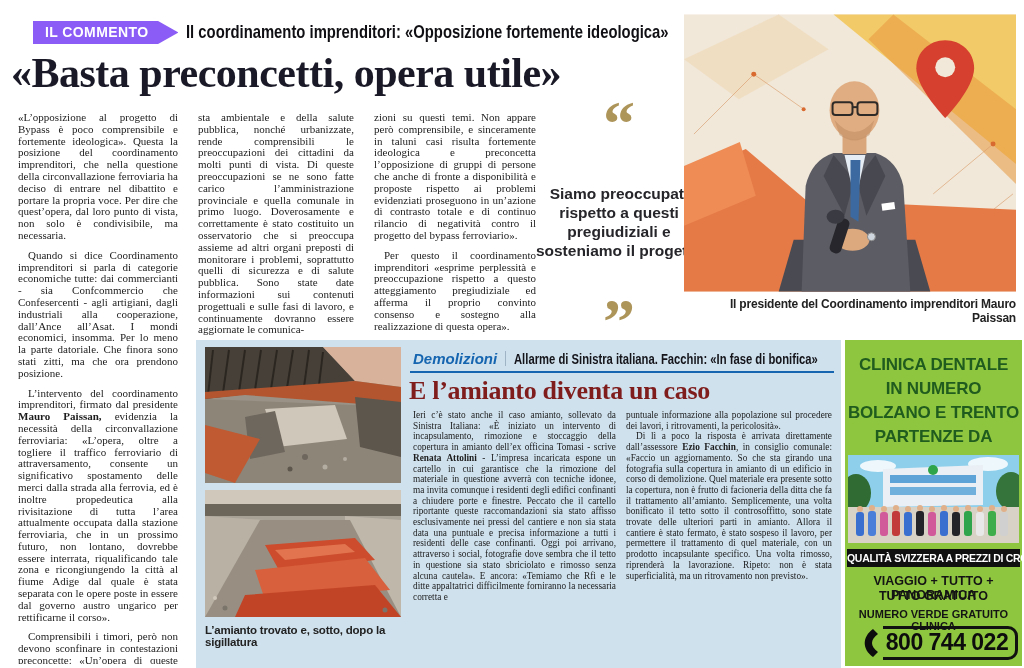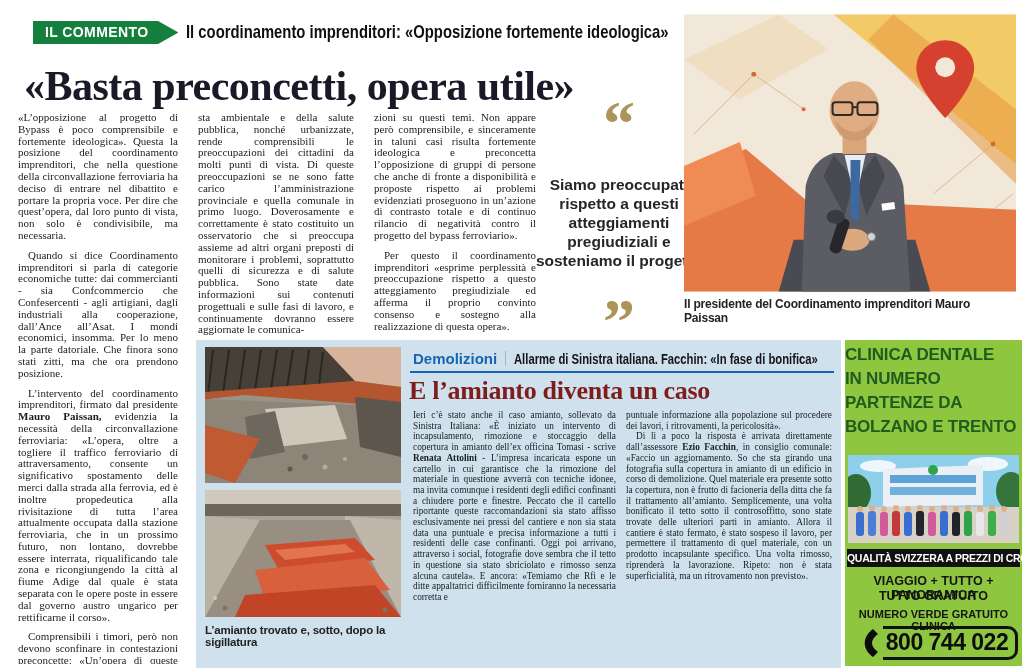--- a/index.html
+++ b/index.html
@@ -1,19 +1,19 @@
 <!DOCTYPE html>
 <html><head>
 <meta charset="utf-8">
 <style>
   html,body{margin:0;padding:0;background:#e9e9e9;}
   #page{position:relative;width:1024px;height:668px;background:#ffffff;overflow:hidden;
         font-family:"Liberation Serif",serif;color:#1c1c1c;margin:0 auto;}
   
-  .badge{position:absolute;left:33px;top:21px;height:23px;line-height:23px;background:#15803d;
+  .badge{position:absolute;left:33px;top:21px;height:23px;line-height:23px;background:#8b5cf6;
          color:#fff;font-family:"Liberation Sans",sans-serif;font-weight:bold;font-size:14px;
          letter-spacing:.4px;padding:0 30px 0 12px;
          clip-path:polygon(0 0,86% 0,100% 50%,86% 100%,0 100%);}
   .kicker{position:absolute;left:186px;top:20px;height:24px;line-height:24px;white-space:nowrap;
           font-family:"Liberation Sans",sans-serif;font-weight:bold;font-size:19px;color:#101014;
           transform:scaleX(.78);transform-origin:left center;}
   .headline{position:absolute;left:8px;top:46px;width:680px;font-weight:bold;font-size:42px;
             line-height:48px;color:#191927;letter-spacing:-.5px;white-space:nowrap;}
   
   .col{position:absolute;top:104px;overflow:hidden;font-size:11px;line-height:11.8px;}
@@ -28,42 +28,42 @@
   .qmark{font-family:"Liberation Serif",serif;font-weight:bold;font-size:64px;line-height:.55;
          color:#ad9459;height:34px;}
   .qtext{font-family:"Liberation Sans",sans-serif;font-weight:bold;font-size:15.5px;
          line-height:19px;color:#26262a;}
   .qtext div{white-space:nowrap;}
   
   .photo{position:absolute;overflow:hidden;}
   .caption{font-family:"Liberation Sans",sans-serif;font-weight:bold;font-size:12px;color:#222;
            letter-spacing:-.2px;}
   #paissan-photo{left:684px;top:14px;width:332px;height:278px;}
-  #paissan-caption{position:absolute;left:684px;top:297px;width:332px;}
+  #paissan-caption{position:absolute;left:684px;top:297px;width:332px;text-align:right;}
   
   .bluebox{position:absolute;left:196px;top:340px;width:645px;height:328px;background:#cfe1ed;}
   #demo-photo-1{left:9px;top:7px;width:196px;height:136px;}
   #demo-photo-2{left:9px;top:150px;width:196px;height:127px;}
   #demo-caption{position:absolute;left:9px;top:284px;width:196px;text-align:left;font-size:11.5px;}
   .bluebox > *{position:absolute;}
   .dz-head{left:217px;top:8px;display:flex;align-items:center;gap:8px;height:20px;}
-  .dz-label{font-family:"Liberation Sans",sans-serif;font-weight:bold;font-size:15px;color:#1565b0;}
+  .dz-label{font-family:"Liberation Sans",sans-serif;font-weight:bold;font-size:15px;color:#1565b0;font-style:italic;}
   .dz-div{width:1px;height:15px;background:#9fb4c4;}
   .dz-kicker{font-family:"Liberation Sans",sans-serif;font-weight:bold;font-size:15px;color:#14141a;
              white-space:nowrap;transform:scaleX(.75);transform-origin:left center;}
   .dz-rule{left:214px;top:31px;width:424px;height:2px;background:#1565b0;}
   .dz-headline{left:213px;top:36px;font-weight:bold;font-size:26px;color:#7f1d1d;letter-spacing:-.3px;}
   .dz-col{top:70px;height:252px;overflow:hidden;font-size:9.3px;line-height:10.7px;}
   .dz-col p{margin:0;text-align:justify;}
   #dzcol1{left:217px;width:203px;}
   #dzcol2{left:430px;width:206px;}
   
   .ad{position:absolute;left:845px;top:340px;width:177px;height:326px;background:#8ec63f;
       font-family:"Liberation Sans",sans-serif;}
-  .ad-title{margin-top:3px;text-align:left;font-weight:bold;font-size:17px;line-height:24px;
+  .ad-title{margin-top:13px;text-align:center;font-weight:bold;font-size:17px;line-height:24px;
             color:#215c1f;letter-spacing:-.2px;}
   .ad-photo{position:absolute;left:3px;top:115px;width:171px;height:88px;}
   .ad-bar{position:absolute;left:2px;top:209px;width:173px;height:18px;background:#101010;
           color:#fff;font-weight:bold;font-size:10.5px;line-height:18px;text-align:center;
           white-space:nowrap;letter-spacing:-.3px;}
   .ad-line{position:absolute;width:100%;text-align:center;font-weight:bold;color:#141414;}
   #ad-line1{top:234px;font-size:12.5px;}
   #ad-line2{top:249px;font-size:12.5px;}
   #ad-line3{top:268px;font-size:11px;}
   .ad-phone{position:absolute;left:5px;top:286px;width:100%;display:flex;align-items:center;
@@ -75,42 +75,41 @@
 </style>
 </head>
 <body>
 
 <div id="page">
 
   <div class="badge">
     <span>IL COMMENTO</span>
   </div>
   <div class="kicker">Il coordinamento imprenditori: «Opposizione fortemente ideologica»</div>
-  <h1 class="headline" style="margin:16px;">«Basta preconcetti, opera utile»</h1>
+  <h1 class="headline" style="margin:3px;">«Basta preconcetti, opera utile»</h1>
 
   <div id="col1" class="col">
       <p class="para"><span>«L’opposizione al progetto di Bypass è poco comprensibile e fortemente ideologica». Questa la posizione del coordinamento imprenditori, che nella questione della circonvallazione ferroviaria ha deciso di entrare nel dibattito e portare la propria voce. Per dire che quest’opera, dal loro punto di vista, non solo è condivisibile, ma necessaria.</span></p>
       <p class="para"><span>Quando si dice Coordinamento imprenditori si parla di categorie economiche tutte: dai commercianti - sia Confcommercio che Confesercenti - agli artigiani, dagli industriali alla cooperazione, dall’Ance all’Asat. I mondi economici, insomma. Per lo meno la parte datoriale. Che finora sono stati zitti, ma che ora prendono posizione.</span></p>
       <p class="para"><span>L’intervento del coordinamento imprenditori, firmato dal presidente </span><span style="font-weight: bold;">Mauro Paissan,</span><span> evidenzia la necessità della circonvallazione ferroviaria: «L’opera, oltre a togliere il traffico ferroviario di attraversamento, consente un significativo spostamento delle merci dalla strada alla ferrovia, ed è inoltre propedeutica alla rivisitazione di tutta l’area attualmente occupata dalla stazione ferroviaria, che in un prossimo futuro, non lontano, dovrebbe essere interrata, riqualificando tale zona e ricongiungendo la città al fiume Adige dal quale è stata separata con le opere poste in essere dal governo austro ungarico per rettificarne il corso».</span></p>
       <p class="para"><span>Comprensibili i timori, però non devono sconfinare in contestazioni preconcette: «Un’opera di queste dimensioni ed anche il fatto che essa venga realizzata in zone che presentano problematiche dal punto di vi-</span></p>
     </div>
   <div id="col2" class="col">
       <p class="para"><span>sta ambientale e della salute pubblica, nonché urbanizzate, rende comprensibili le preoccupazioni dei cittadini da molti punti di vista. Di queste preoccupazioni se ne sono fatte carico l’amministrazione provinciale e quella comunale in primo luogo. Doverosamente e correttamente è stato costituito un osservatorio che si preoccupa assieme ad altri organi preposti di monitorare i problemi, soprattutto quelli di sicurezza e di salute pubblica. Sono state date informazioni sui contenuti progettuali e sulle fasi di lavoro, e continuamente dovranno essere aggiornate le comunica-</span></p>
     </div>
   <div id="col3" class="col">
       <p class="para"><span>zioni su questi temi. Non appare però comprensibile, e sinceramente in taluni casi risulta fortemente ideologica e preconcetta l’opposizione di gruppi di persone che anche di fronte a disponibilità e proposte rispetto ai problemi evidenziati proseguono in un’azione di contrasto totale e di continuo rilancio di negatività contro il progetto del bypass ferroviario».</span></p>
       <p class="para"><span>Per questo il coordinamento imprenditori «esprime perplessità e preoccupazione rispetto a questo atteggiamento pregiudiziale ed afferma il proprio convinto consenso e sostegno alla realizzazione di questa opera».</span></p>
     </div>
 
   <div class="quote">
     <div class="qmark">“</div>
     <div class="qtext">
       <div>Siamo preoccupati</div>
       <div>rispetto a questi</div>
-      <div>atteggiamenti</div>
       <div>pregiudiziali e</div>
       <div>sosteniamo il progetto</div>
     </div>
     <div class="qmark">”</div>
   </div>
 
   <div id="paissan-photo" class="photo">
     <svg width="332" height="278" viewBox="0 0 333 278">
       <rect width="333" height="278" fill="#f1e8d9"></rect>
       <polygon points="150,0 333,0 333,150" fill="#f3c24a" opacity="0.8"></polygon>
@@ -218,22 +217,22 @@
     <div id="dzcol2" class="dz-col">
         <p class="para"><span>puntuale informazione alla popolazione sul procedere dei lavori, i ritrovamenti, la pericolosità».</span></p>
         <p class="para"><span>Di lì a poco la risposta è arrivata direttamente dall’assessore </span><span style="font-weight: bold;">Ezio Facchin</span><span>, in consiglio comunale: «Faccio un aggiornamento. So che sta girando una fotografia sulla copertura in amianto di un edificio in corso di demolizione. Quel materiale era presente sotto la copertura, non è frutto di facioneria della ditta che fa il trattamento all’amianto. Semplicemente, una volta bonificato il tetto sotto il controsoffitto, sono state trovate delle ulteriori parti in amianto. Allora il cantiere è stato fermato, è stato sospeso il lavoro, per permettere il trattamento di quel materiale, con un prodotto incapsulante specifico. Una volta rimosso, riprenderà la lavorazione. Ripeto: non è stata superficialità, ma un ritrovamento non previsto».</span></p>
       </div>
   </div>
 
   <div class="ad">
     <div class="ad-title">
       <div>CLINICA DENTALE</div>
       <div>IN NUMERO</div>
+      <div>BOLZANO E TRENTO</div>
       <div>PARTENZE DA</div>
-      <div>BOLZANO E TRENTO</div>
     </div>
     <div class="ad-photo">
       <svg width="171" height="88" viewBox="0 0 171 88">
         <rect width="171" height="88" fill="#8ecfec"></rect>
         <ellipse cx="30" cy="11" rx="18" ry="6" fill="#ffffff" opacity="0.85"></ellipse>
         <ellipse cx="140" cy="9" rx="20" ry="7" fill="#ffffff" opacity="0.85"></ellipse>
         <ellipse cx="8" cy="38" rx="15" ry="19" fill="#2f6b33"></ellipse>
         <ellipse cx="163" cy="36" rx="15" ry="19" fill="#35743a"></ellipse>
         <polygon points="35,14 135,10 135,50 35,52" fill="#e9eff4"></polygon>
         <rect x="42" y="20" width="86" height="8" fill="#5ea3d8"></rect>

